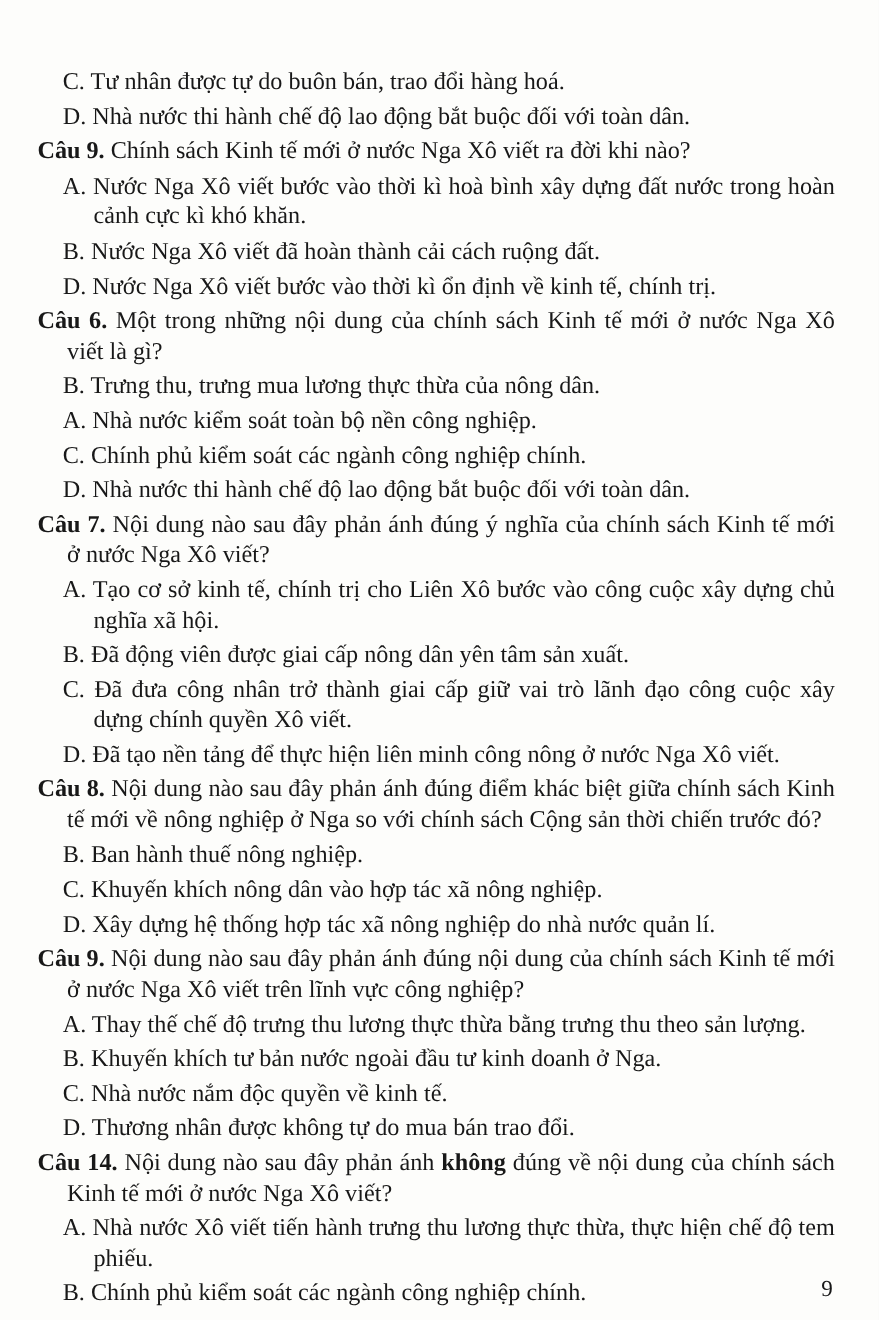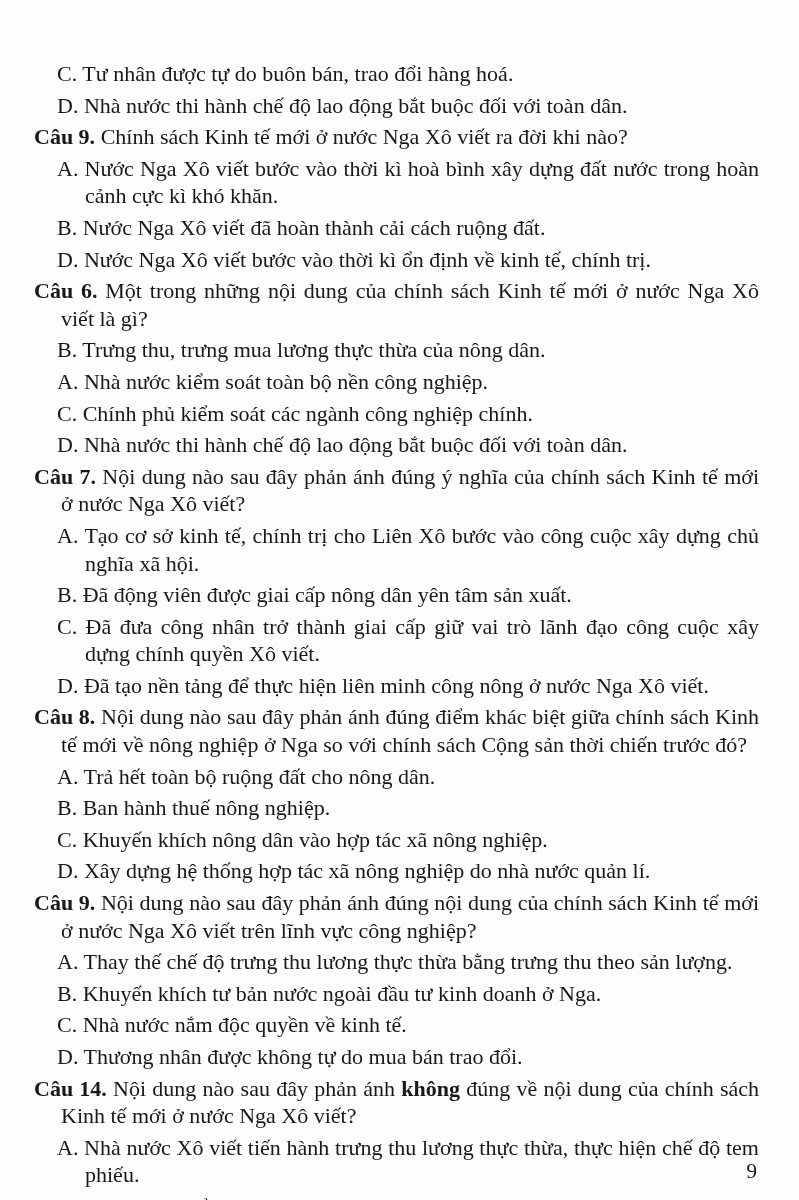--- a/index.html
+++ b/index.html
@@ -61,21 +61,20 @@
       <p class="option"><span class="label">B. </span>Trưng thu, trưng mua lương thực thừa của nông dân.</p>
       <p class="option"><span class="label">A. </span>Nhà nước kiểm soát toàn bộ nền công nghiệp.</p>
       <p class="option"><span class="label">C. </span>Chính phủ kiểm soát các ngành công nghiệp chính.</p>
       <p class="option"><span class="label">D. </span>Nhà nước thi hành chế độ lao động bắt buộc đối với toàn dân.</p>
       <p class="question"><span class="label">Câu 7. </span>Nội dung nào sau đây phản ánh đúng ý nghĩa của chính sách Kinh tế mới ở nước Nga Xô viết?</p>
       <p class="option"><span class="label">A. </span>Tạo cơ sở kinh tế, chính trị cho Liên Xô bước vào công cuộc xây dựng chủ nghĩa xã hội.</p>
       <p class="option"><span class="label">B. </span>Đã động viên được giai cấp nông dân yên tâm sản xuất.</p>
       <p class="option"><span class="label">C. </span>Đã đưa công nhân trở thành giai cấp giữ vai trò lãnh đạo công cuộc xây dựng chính quyền Xô viết.</p>
       <p class="option"><span class="label">D. </span>Đã tạo nền tảng để thực hiện liên minh công nông ở nước Nga Xô viết.</p>
       <p class="question"><span class="label">Câu 8. </span>Nội dung nào sau đây phản ánh đúng điểm khác biệt giữa chính sách Kinh tế mới về nông nghiệp ở Nga so với chính sách Cộng sản thời chiến trước đó?</p>
-      <p class="option"><span class="label">A. </span>Trả hết toàn bộ ruộng đất cho nông dân.</p>
       <p class="option"><span class="label">B. </span>Ban hành thuế nông nghiệp.</p>
       <p class="option"><span class="label">C. </span>Khuyến khích nông dân vào hợp tác xã nông nghiệp.</p>
       <p class="option"><span class="label">D. </span>Xây dựng hệ thống hợp tác xã nông nghiệp do nhà nước quản lí.</p>
       <p class="question"><span class="label">Câu 9. </span>Nội dung nào sau đây phản ánh đúng nội dung của chính sách Kinh tế mới ở nước Nga Xô viết trên lĩnh vực công nghiệp?</p>
       <p class="option"><span class="label">A. </span>Thay thế chế độ trưng thu lương thực thừa bằng trưng thu theo sản lượng.</p>
       <p class="option"><span class="label">B. </span>Khuyến khích tư bản nước ngoài đầu tư kinh doanh ở Nga.</p>
       <p class="option"><span class="label">C. </span>Nhà nước nắm độc quyền về kinh tế.</p>
       <p class="option"><span class="label">D. </span>Thương nhân được không tự do mua bán trao đổi.</p>
       <p class="question"><span class="label">Câu 14. </span>Nội dung nào sau đây phản ánh <b>không</b> đúng về nội dung của chính sách Kinh tế mới ở nước Nga Xô viết?</p>
       <p class="option"><span class="label">A. </span>Nhà nước Xô viết tiến hành trưng thu lương thực thừa, thực hiện chế độ tem phiếu.</p>

